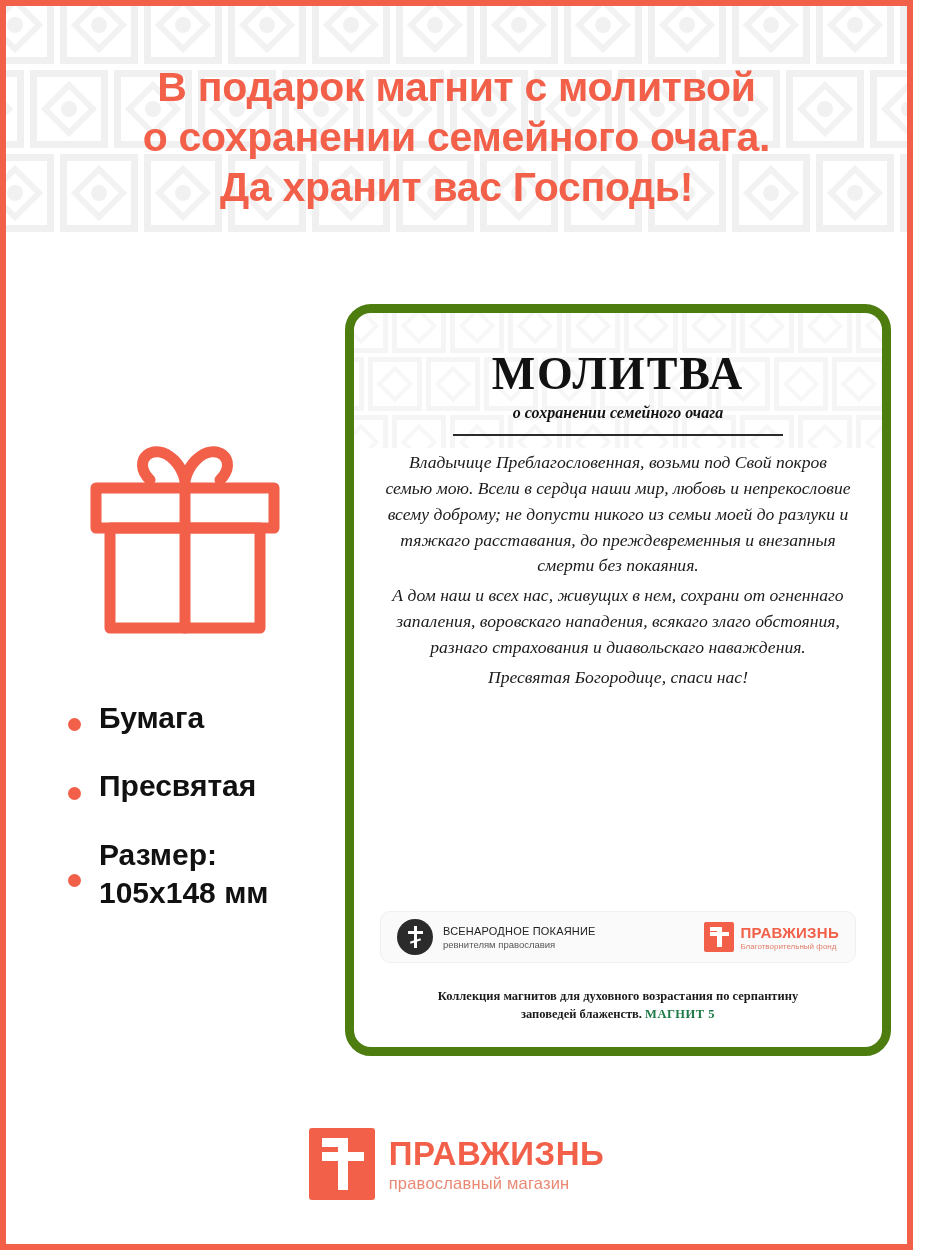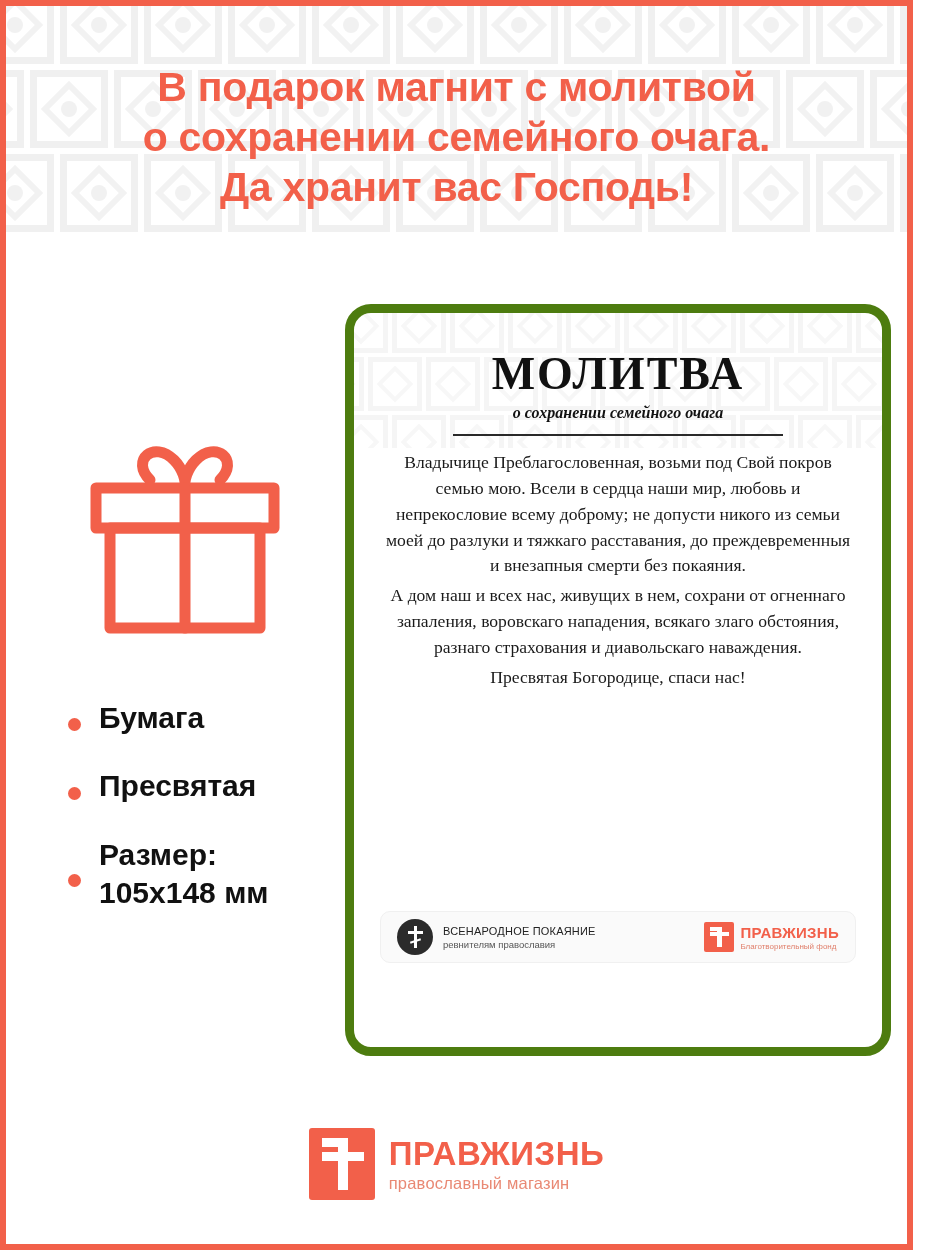--- a/index.html
+++ b/index.html
@@ -181,20 +181,21 @@
     margin: 12px auto 0 auto;
   }
   .prayer {
     position: relative;
     z-index: 2;
     margin: 14px 30px 0 30px;
     text-align: center;
     font-size: 17.6px;
     line-height: 1.47;
     color: #1a1a1a;
+    font-style: italic;
     font-family: "Liberation Serif", serif;
   }
   .prayer p { margin: 0 0 4px 0; }
 
   .credits {
     position: absolute;
     left: 26px;
     right: 26px;
     bottom: 84px;
     height: 52px;
@@ -466,20 +467,25 @@
             <span class="mh"></span>
             <span class="mt"></span>
         </span>
         <span class="mini-logo-text">
           <div class="t1">ПРАВЖИЗНЬ</div>
           <div class="t2">Благотворительный фонд</div>
         </span>
       </span>
     </div>
 
+    <div class="magnet-footnote">
+      <span>Коллекция магнитов для духовного возрастания по серпантину</span><br>
+      <span>заповедей блаженств.</span>
+      <span class="mag-num">МАГНИТ 5</span>
+    </div>
   </div>
 
   <div class="brand">
     <span class="brand-mark">
       <span class="bv"></span>
         <span class="bh"></span>
         <span class="bt"></span>
     </span>
     <span class="brand-text">
       <div class="b1">ПРАВЖИЗНЬ</div>

